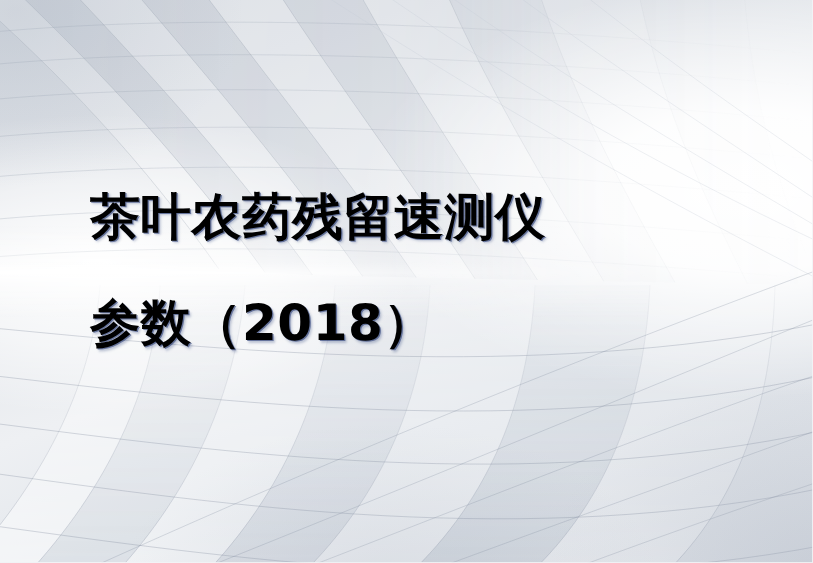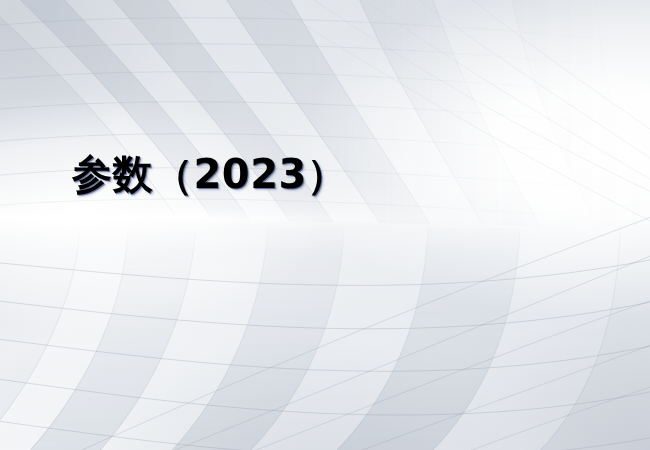--- a/index.html
+++ b/index.html
@@ -191,16 +191,17 @@
       <path d="M460,-10 C 555,66 650,128 665,140"></path>
       <path d="M250,-10 C 355,58 480,134 660,226"></path>
     </g>
   </svg>
 
   <div class="bg-layer bg-streak"></div>
 
   <div class="bg-layer bg-vignette"></div>
 
   <div class="title-block">
-    <div class="title-line">参数（2023）</div>
+    <div class="title-line">茶叶农药残留速测仪</div>
+    <div class="title-line">参数（2018）</div>
   </div>
 
 </div>
 
 </body></html>

